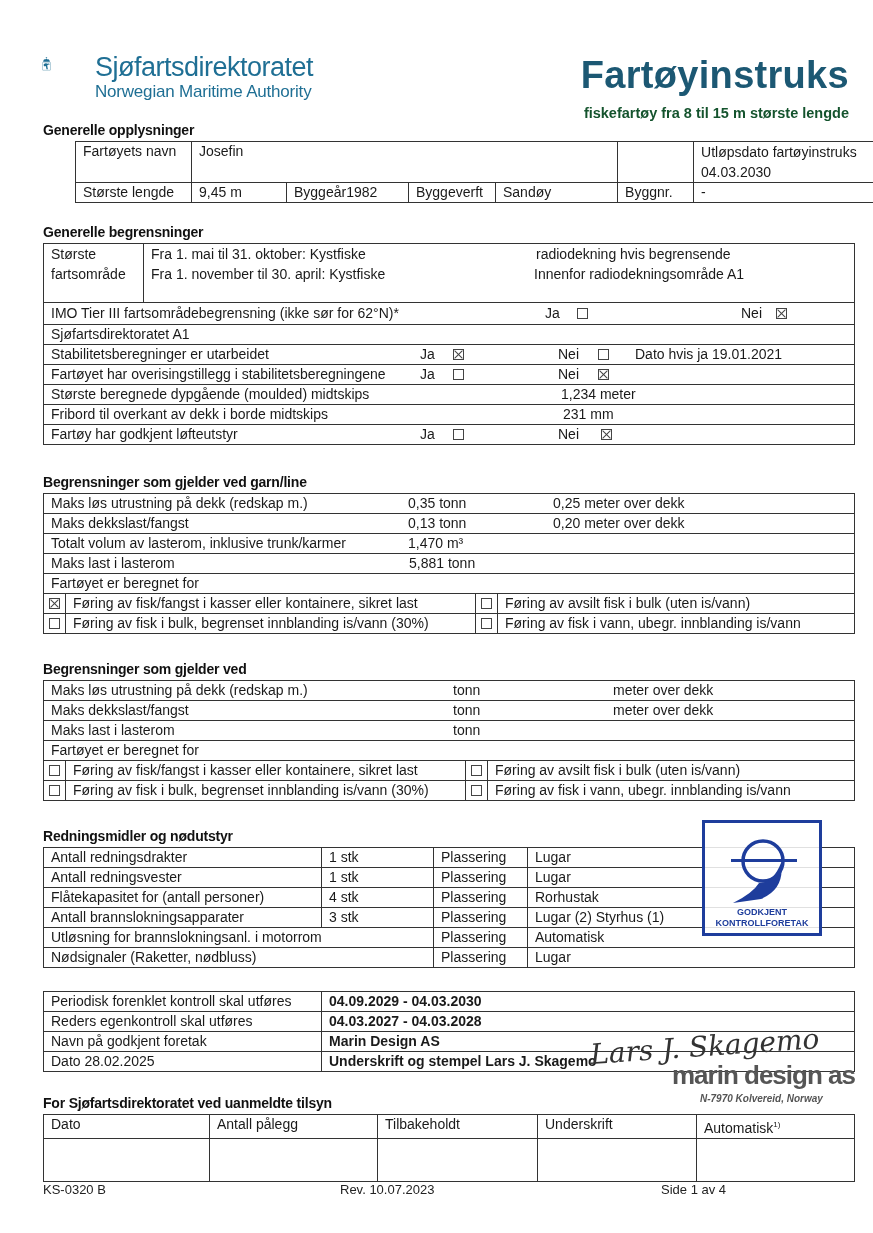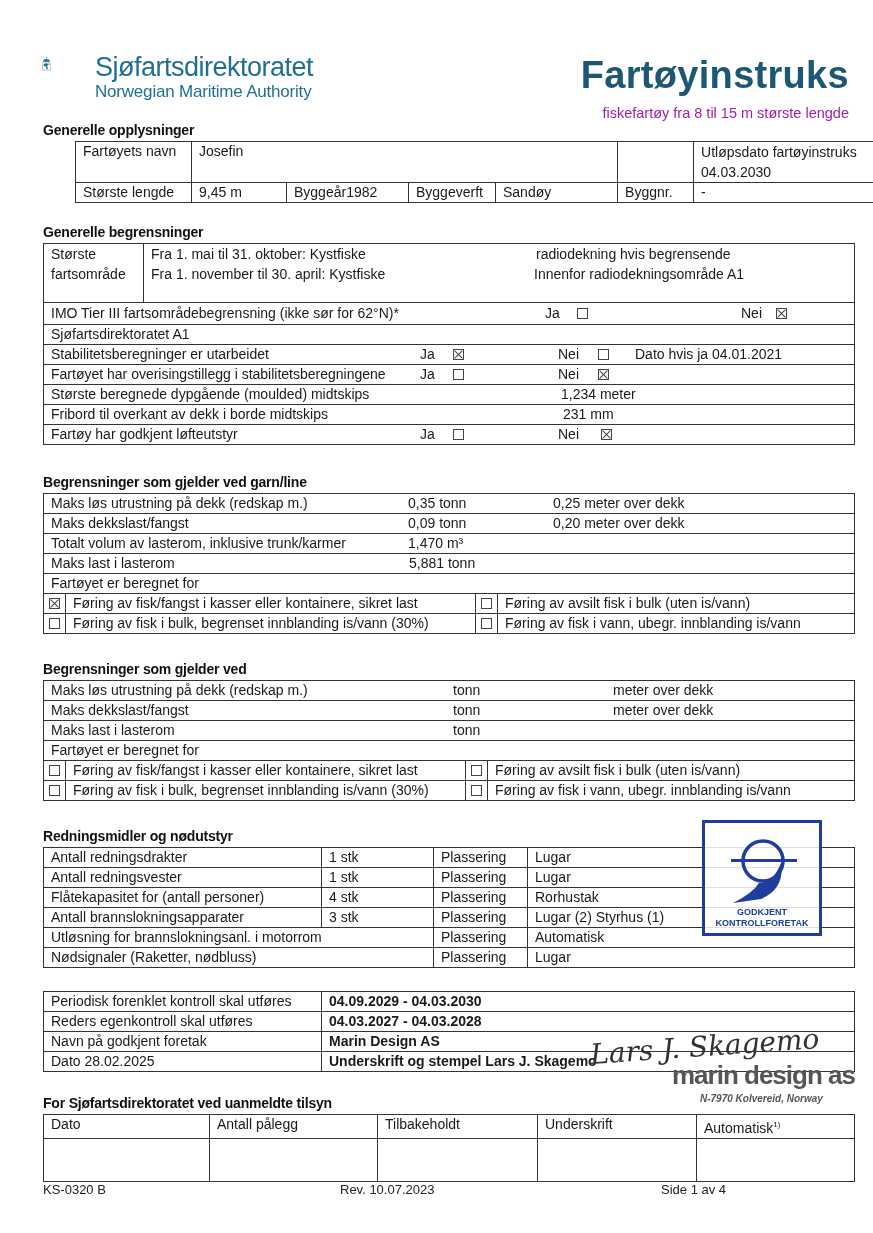--- a/index.html
+++ b/index.html
@@ -4,21 +4,21 @@
 <style>
   html, body { margin: 0; padding: 0; background: #ffffff; }
   body { width: 873px; height: 1233px; position: relative; overflow: hidden;
          font-family: "Liberation Sans", "DejaVu Sans", sans-serif; color: #1a1a1a; }
   .abs { position: absolute; }
   
   .logo { left: 42px; top: 26px; width: 300px; height: 80px; }
   .logo-name { left: 95px; top: 52px; font-size: 27px; color: #1f6f94; letter-spacing: -0.5px; font-weight: 500; text-align: right; }
   .logo-sub { left: 95px; top: 82px; font-size: 17px; color: #1f6f94; letter-spacing: -0.2px; }
   .doc-title { right: 24px; top: 54px; font-size: 38px; font-weight: bold; color: #1c5873; letter-spacing: 0.3px; }
-  .doc-subtitle { right: 24px; top: 105px; font-size: 14.5px; font-weight: normal; color: #a21caf; }
+  .doc-subtitle { right: 24px; top: 105px; font-size: 14.5px; font-weight: bold; color: #14532d; }
   .section-title { left: 43px; font-size: 14px; font-weight: bold; color: #111; letter-spacing: -0.2px; }
   table.form { position: absolute; left: 43px; width: 811px; border-collapse: collapse; font-size: 14px; table-layout: fixed; }
   table.form td { border: 1px solid #333; padding: 0 7px; height: 19px; line-height: 19px; white-space: nowrap; overflow: hidden; vertical-align: top; }
   .cb { display: inline-block; width: 11px; height: 11px; border: 1px solid #444; position: relative; vertical-align: -1px; box-sizing: border-box; }
   .cb.x::before, .cb.x::after { content: ""; position: absolute; left: -1px; top: 4px; width: 11px; height: 1px; background: #444; }
   .cb.x::before { transform: rotate(45deg); }
   .cb.x::after { transform: rotate(-45deg); }
   .inline { position: absolute; }
   .rowrel { position: relative; height: 19px; }
   .bold { font-weight: bold; }
@@ -118,21 +118,21 @@
         <td colspan="2">Sjøfartsdirektoratet A1</td>
       </tr>
   <tr>
         <td colspan="2">
           <div class="rowrel">
     <span>Stabilitetsberegninger er utarbeidet</span>
     <span class="inline" style="left:369px">Ja</span>
     <span class="inline" style="left:402px"><span class="cb x" id="cb-stab-ja"></span></span>
     <span class="inline" style="left:507px">Nei</span>
     <span class="inline" style="left:547px"><span class="cb" id="cb-stab-nei"></span></span>
-    <span class="inline" style="left:584px">Dato hvis ja 04.01.2021</span>
+    <span class="inline" style="left:584px">Dato hvis ja 19.01.2021</span>
   </div>
         </td>
       </tr>
   <tr>
         <td colspan="2">
           <div class="rowrel">
     <span>Fartøyet har overisingstillegg i stabilitetsberegningene</span>
     <span class="inline" style="left:369px">Ja</span>
     <span class="inline" style="left:402px"><span class="cb" id="cb-ice-ja"></span></span>
     <span class="inline" style="left:507px">Nei</span>
@@ -185,21 +185,21 @@
     <span>Maks løs utrustning på dekk (redskap m.)</span>
     <span class="inline" style="left:357px">0,35  tonn</span>
     <span class="inline" style="left:502px">0,25  meter over dekk</span>
   </div>
         </td>
       </tr>
   <tr>
         <td colspan="4">
           <div class="rowrel">
     <span>Maks dekkslast/fangst</span>
-    <span class="inline" style="left:357px">0,09  tonn</span>
+    <span class="inline" style="left:357px">0,13  tonn</span>
     <span class="inline" style="left:502px">0,20  meter over dekk</span>
   </div>
         </td>
       </tr>
   <tr>
         <td colspan="4">
           <div class="rowrel">
     <span>Totalt volum av lasterom, inklusive trunk/karmer</span>
     <span class="inline" style="left:357px">1,470  m³</span>
   </div>

